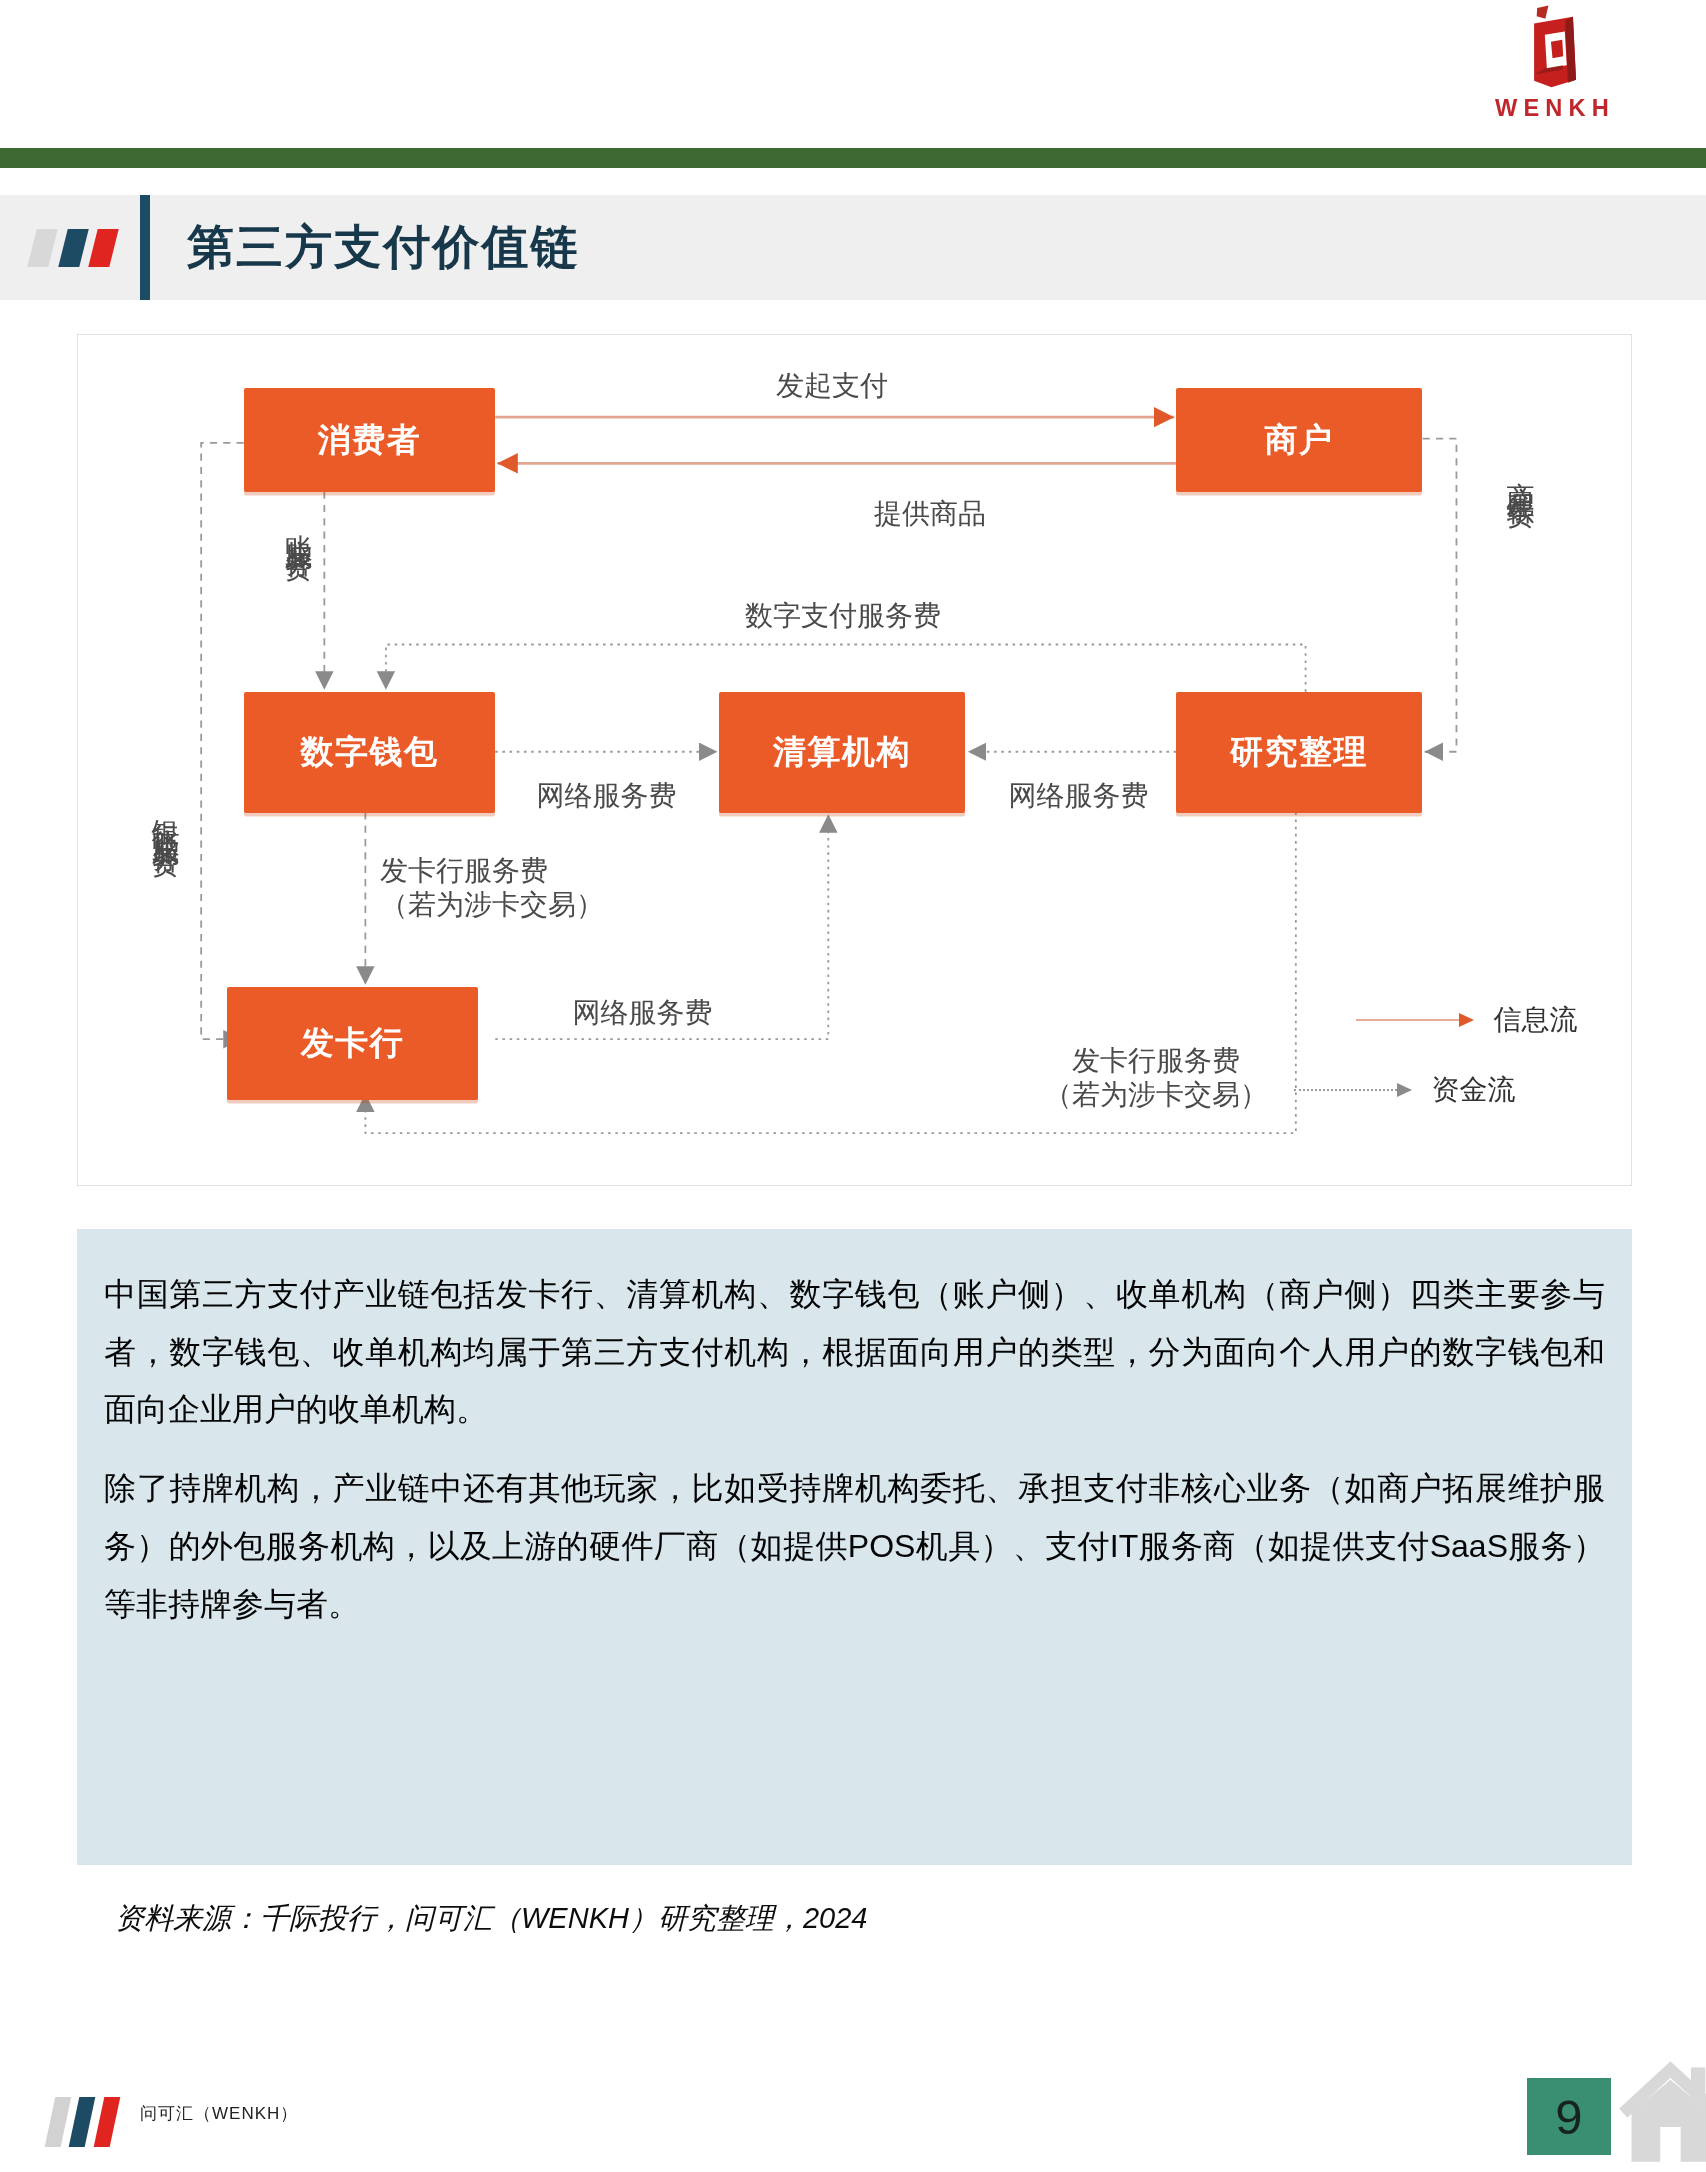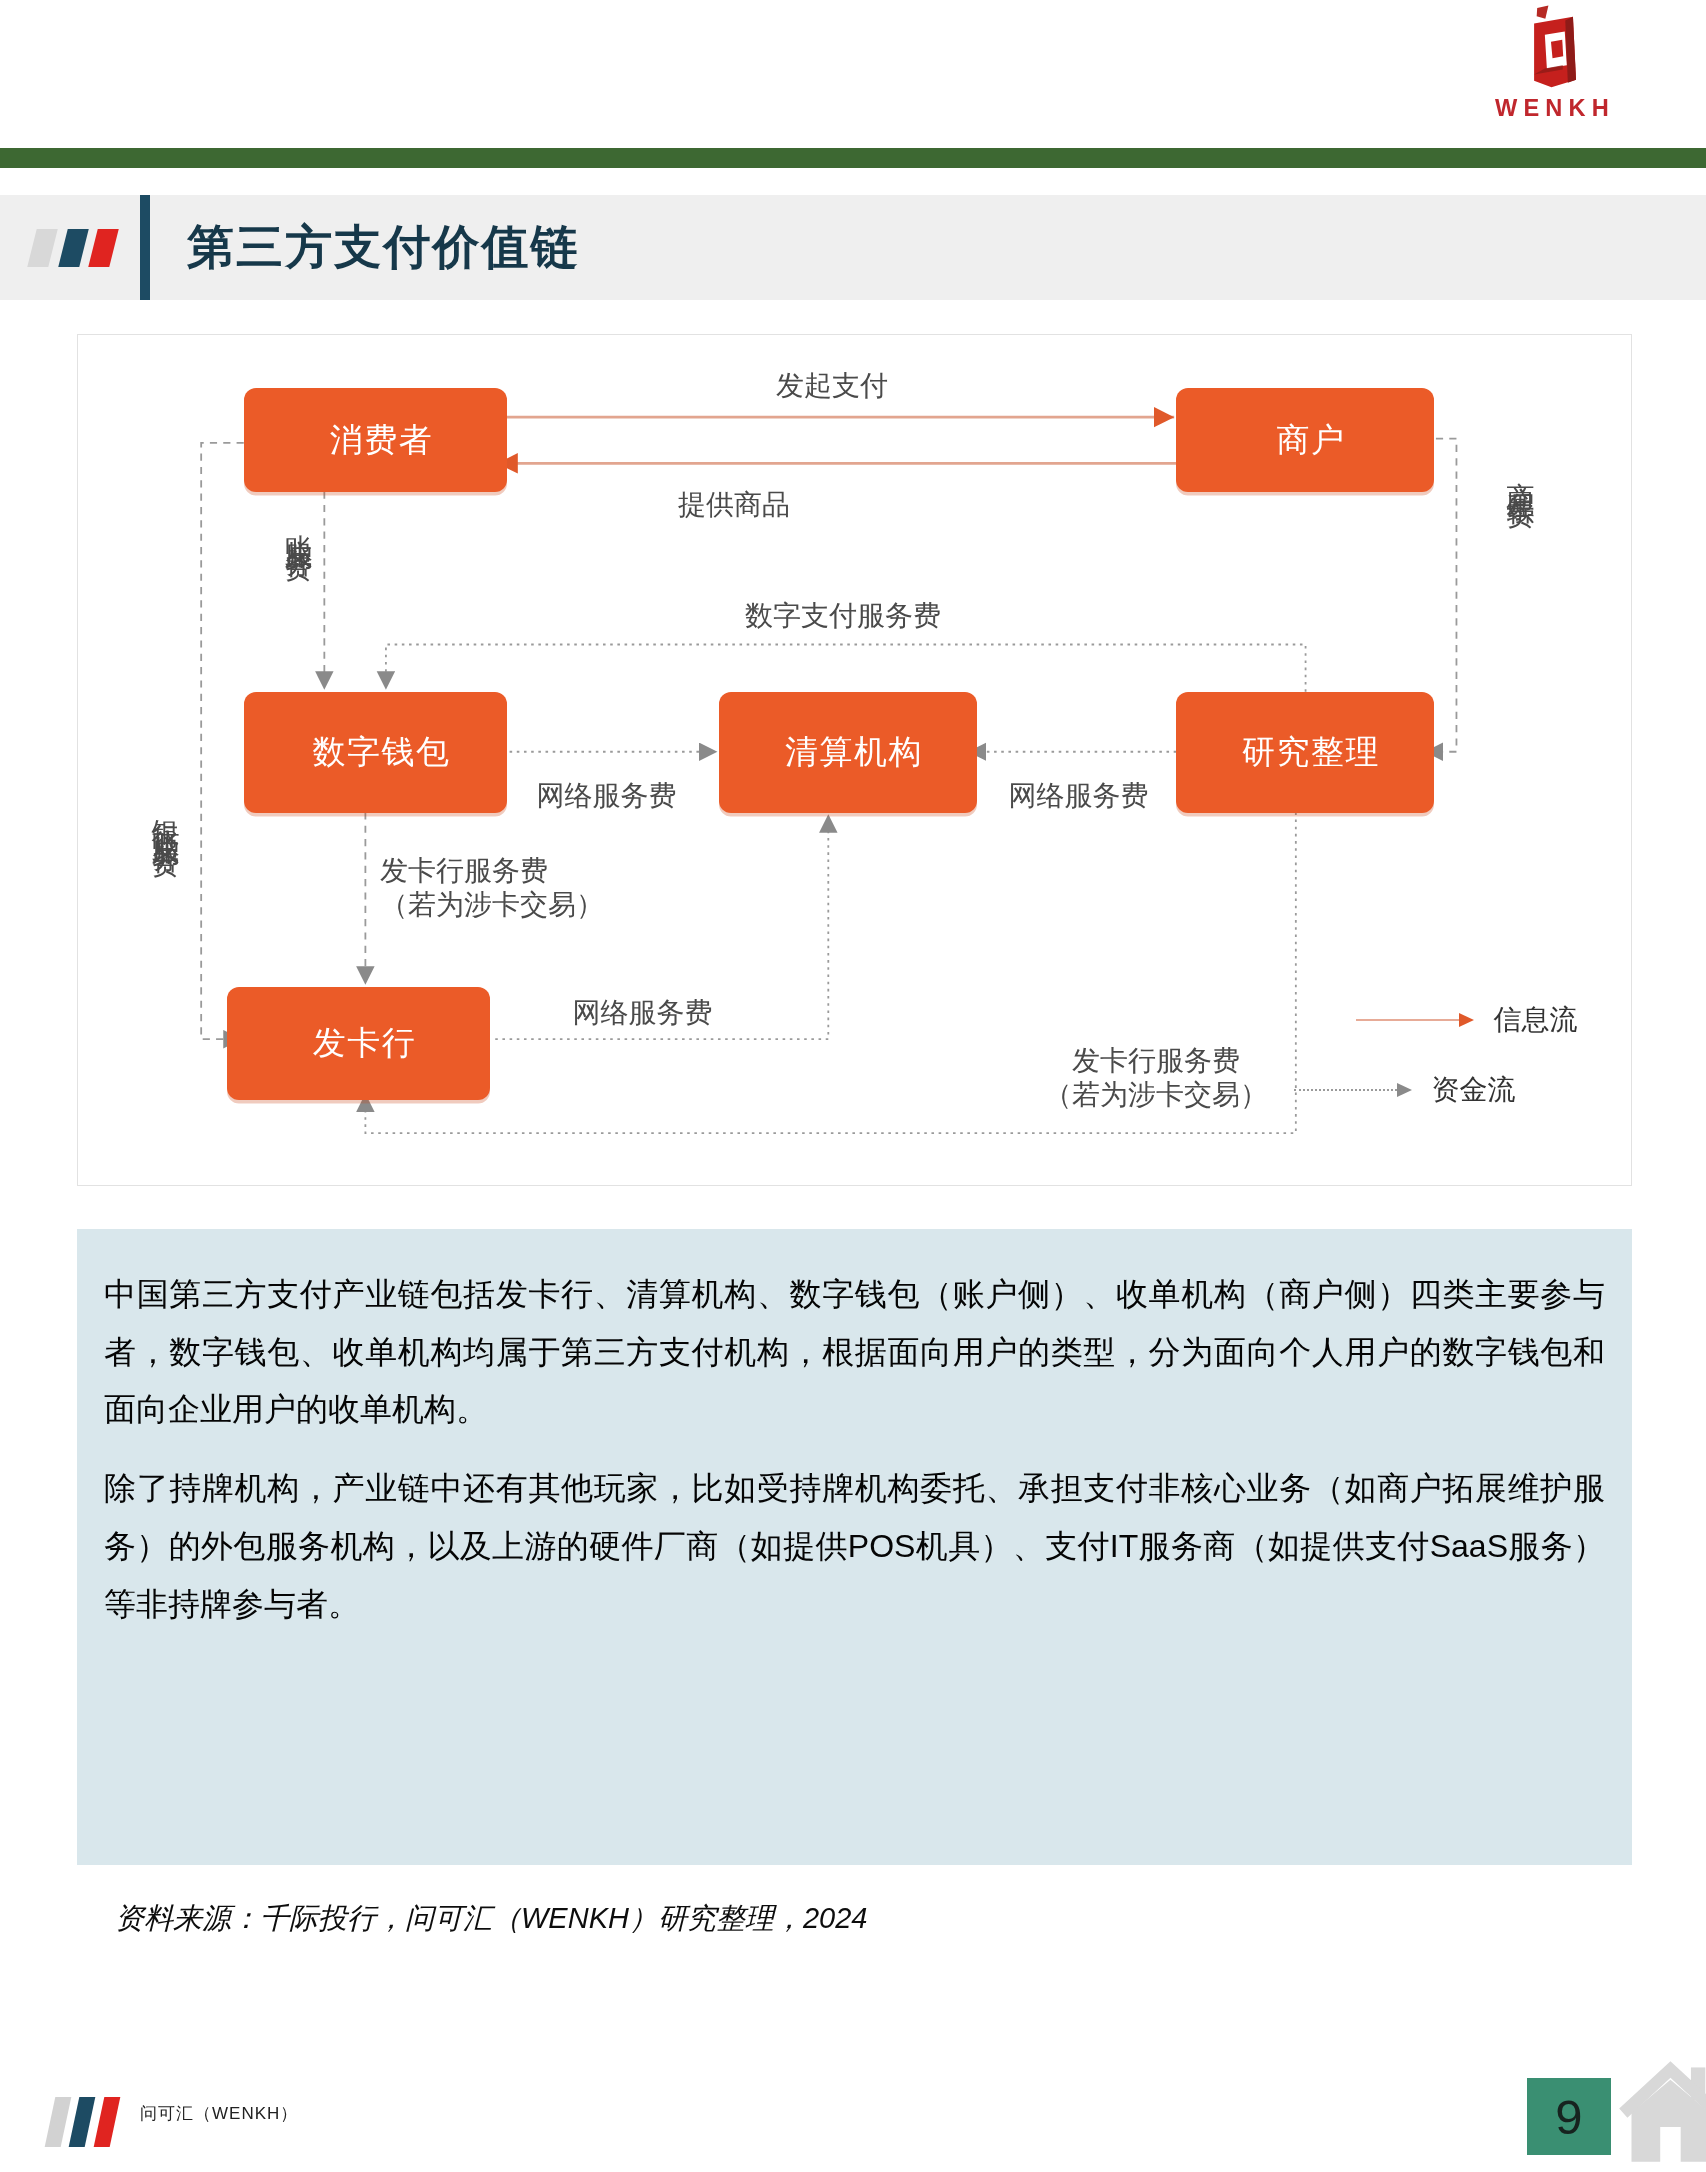--- a/index.html
+++ b/index.html
@@ -18,33 +18,33 @@
   .tbar1{left:32px;background:#d8d8d8;}
   .tbar2{left:63px;background:#1D4B63;}
   .tbar3{left:93px;background:#E02420;}
   #title-rule{position:absolute;left:140px;top:0;width:10.3px;height:105px;background:#1D4B63;}
   #page-title{position:absolute;left:187px;top:0;height:105px;display:flex;align-items:center;
     font-size:47px;font-weight:bold;color:#16384A;letter-spacing:2.1px;}
   
   #diagram{position:absolute;left:77px;top:334px;width:1555px;height:852px;background:#fff;
     border:1px solid #e2e2e2;box-sizing:border-box;}
   #edges{position:absolute;left:0;top:0;width:1555px;height:852px;}
-  .node{position:absolute;background:#EB5B28;border-radius:12px;color:#fff;font-weight:normal;
+  .node{position:absolute;background:#EB5B28;border-radius:2px;color:#fff;font-weight:bold;
     font-size:33px;display:flex;align-items:center;justify-content:center;letter-spacing:1.5px;
-    box-shadow:0 3.6px 0 rgba(200,70,20,.28);padding-left:12px;}
+    box-shadow:0 3.6px 0 rgba(200,70,20,.28);}
   .n-consumer{left:166px;top:53px;width:251px;height:104px;}
   .n-merchant{left:1098px;top:53px;width:246px;height:104px;}
   .n-wallet{left:166px;top:357px;width:251px;height:121px;}
   .n-clearing{left:641px;top:357px;width:246px;height:121px;}
   .n-acquirer{left:1098px;top:357px;width:246px;height:121px;}
   .n-issuer{left:149px;top:652px;width:251px;height:113px;}
   .lbl{position:absolute;font-size:28px;color:#4a4a4a;}
   .vert{writing-mode:vertical-rl;text-orientation:upright;letter-spacing:5.1px;}
   .lb-initiate{left:600px;top:32px;width:308px;text-align:center;}
-  .lb-goods{left:600px;top:151px;width:308px;text-align:left;}
+  .lb-goods{left:600px;top:160px;width:308px;text-align:right;}
   .lb-acct{left:201px;top:177px;}
   .lb-bankacct{left:68px;top:462px;}
   .lb-digital{left:611px;top:262px;width:308px;text-align:center;}
   .lb-net1{left:426px;top:442px;width:205px;text-align:center;}
   .lb-net2{left:898px;top:442px;width:205px;text-align:center;}
   .lb-merchfee{left:1423px;top:124px;}
   .lb-issuerfee-a{left:302px;top:519px;line-height:34px;}
   .lb-net3{left:462px;top:659px;width:205px;text-align:center;}
   .lb-issuerfee-b{left:955px;top:709px;width:246px;text-align:center;line-height:34px;}
   .legend-row{position:absolute;display:flex;align-items:center;height:28px;}

